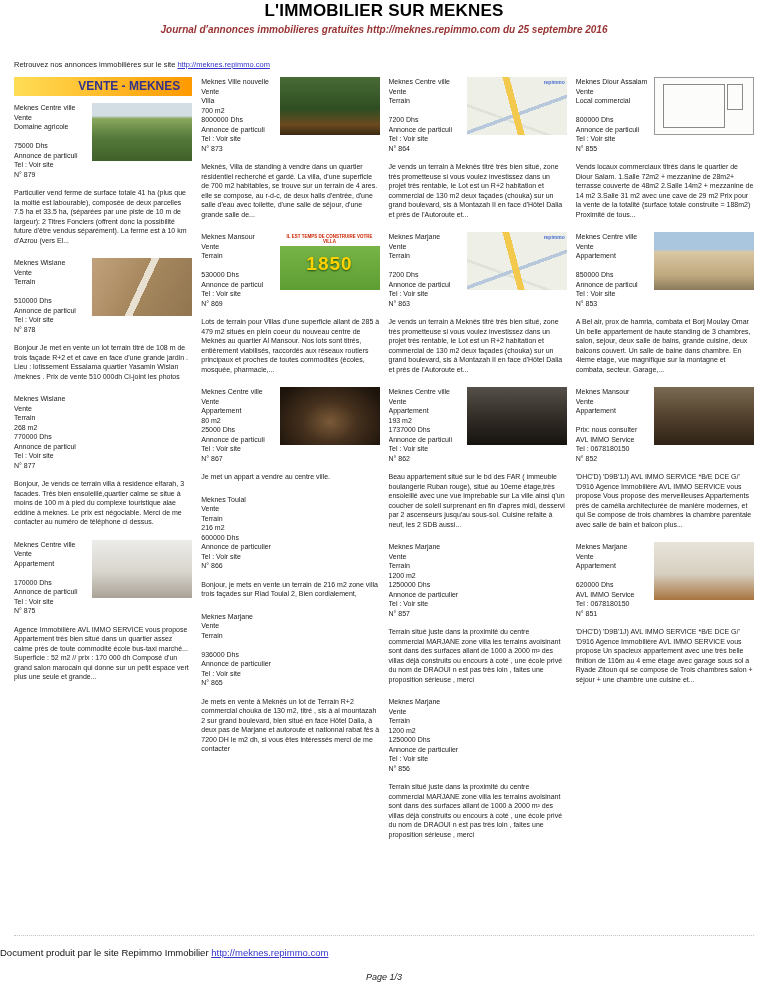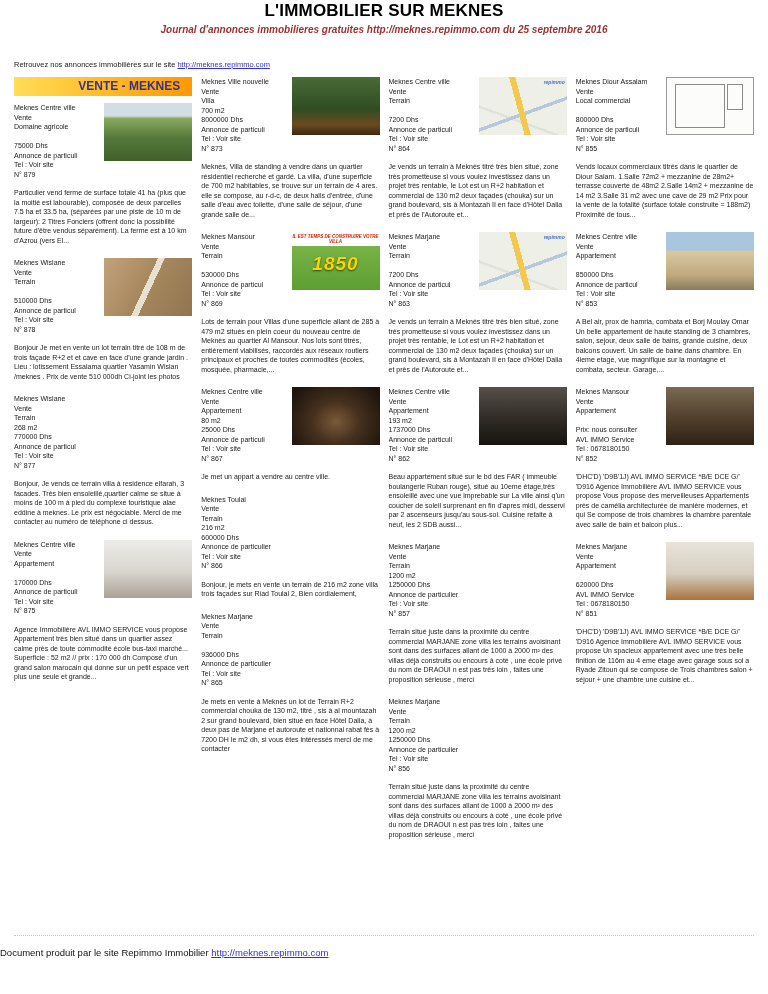--- a/index.html
+++ b/index.html
@@ -16,21 +16,21 @@
   .col { flex:1; min-width:0; }
   .section-bar { background:linear-gradient(90deg, var(--bar-start,#ffdd55), var(--bar-end,#ff9900));
     color:var(--bar-text,#333388); font-weight:bold; font-size:12px; text-align:right; padding:2px 12px 3px; margin-bottom:7px; }
 
   .listing { margin-bottom:13px; }
   .listing-head { display:flex; align-items:flex-start; }
   .head-lines { flex:1; min-width:0; }
   .head-lines > div { font-size:7px; line-height:9.5px; min-height:9.5px; white-space:nowrap; overflow:hidden; color:#1a1a1a; }
   .listing-desc { margin-top:9px; font-size:7px; line-height:9.5px; color:#222; }
 
-  .thumb { position:relative; flex:0 0 auto; width:88px; height:58px; margin-left:3px; overflow:hidden; background:#ddd;font-style:italic; }
+  .thumb { position:relative; flex:0 0 auto; width:100px; height:58px; margin-left:3px; overflow:hidden; background:#ddd; }
   .thumb-caption, .thumb-text { display:none; }
 
   .thumb-farmland { background:linear-gradient(180deg,#d3dee4 0%,#d3dee4 22%,#8aa85e 27%,#55793a 60%,#3f6029 100%); }
   .thumb-aerial { background:
       linear-gradient(115deg, transparent 47%, #e8e0d0 47%, #e8e0d0 53%, transparent 53%),
       linear-gradient(120deg,#c2a27c 0%,#a8895f 45%,#907550 100%); }
   .thumb-apartment-light { background:linear-gradient(180deg,#ececea 0%,#d8d5cd 55%,#a9a296 100%); }
   .thumb-villa-garden { background:linear-gradient(180deg,#486b36 0%,#2f4d22 55%,#6b4a1f 82%,#3a2a12 100%); }
   .thumb-dark-door { background:radial-gradient(60% 80% at 50% 60%, #7a5a38 0%, #45301d 45%, #1d140c 100%); }
   .thumb-dark-interior { background:linear-gradient(180deg,#57504a 0%,#332e28 50%,#16120e 100%); }
@@ -429,14 +429,15 @@
   </div>
 </div>
     </div>
   </div>
 
   <div class="footer-rule"></div>
   <div class="doc-footer">
     <span>Document produit par le site Repimmo Immobilier</span>
     <a class="link" href="#">http://meknes.repimmo.com</a>
   </div>
+  <div class="page-number">Page 1/3</div>
 
 </div>
 
 </body></html>

